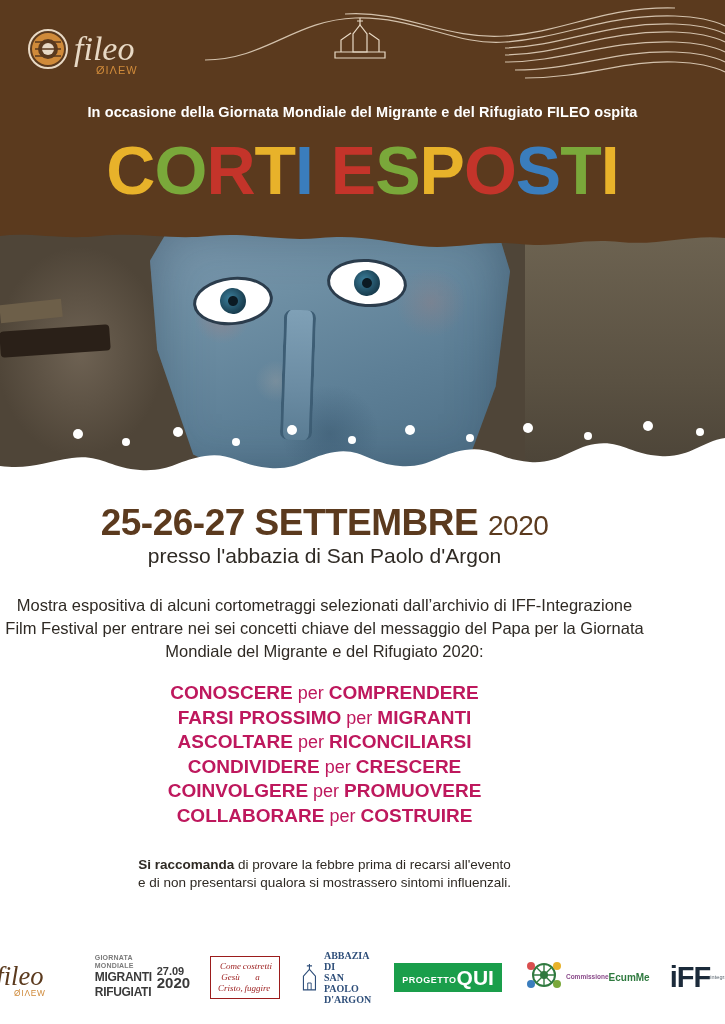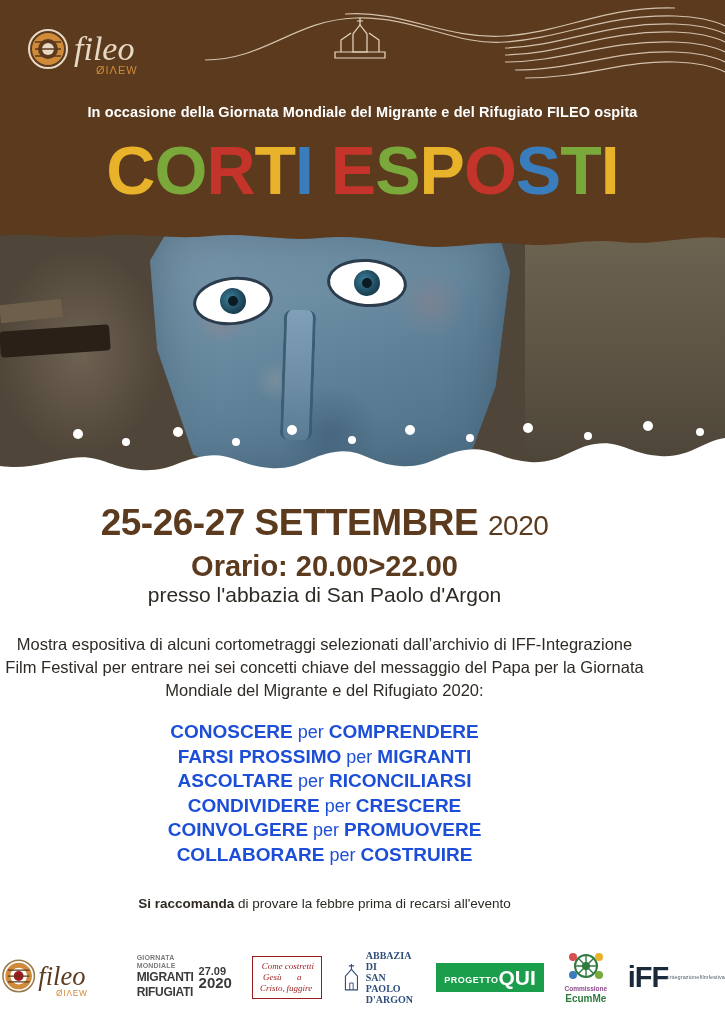--- a/index.html
+++ b/index.html
@@ -206,21 +206,21 @@
     width: 640px;
     text-align: center;
     color: #2f2a24;
     font-size: 16.5px;
     line-height: 23px;
   }
   .concepts {
     margin: 18px auto 0 auto;
     width: 640px;
     text-align: center;
-    color: #1d4ed8;
+    color: #be185d;
     font-size: 19px;
     font-weight: bold;
     line-height: 23.5px;
   }
   .concepts .per {
     font-weight: normal;
     font-size: 18px;
   }
   .note {
     margin: 28px auto 0 auto;
@@ -284,21 +284,21 @@
   .f-qui {
     background: #1a9e4b;
     color: #ffffff;
     padding: 4px 8px;
     text-align: center;
     line-height: 12px;
   }
   .f-qui .p { font-size: 9px; font-weight: bold; letter-spacing: 0.5px; margin-top: 6px; }
   .f-qui .q { font-size: 21px; font-weight: bold; line-height: 21px; }
   .f-ecum {
-    display: flex; flex-direction: column; align-items: center;
+    display: flex; flex-direction: row; align-items: center;
   }
   .f-ecum .t1 { font-size: 6.5px; color: #8a4a8a; font-weight: bold; line-height: 8px; }
   .f-ecum .t2 { font-size: 10px; color: #2f7a3f; font-weight: bold; line-height: 11px; }
   .f-iff { text-align: center; }
   .f-iff .big {
     font-size: 29px; font-weight: bold; color: #1b2a3a; line-height: 27px;
     letter-spacing: -1px;
   }
   .f-iff .sub { font-size: 5.5px; color: #55606b; letter-spacing: 0.1px; }
 </style>
@@ -389,37 +389,37 @@
     </svg>
   </div>
 
   <div class="body-wrap">
 
     <div class="date-line">
       <span>25-26-27 SETTEMBRE</span>
       <span class="year">2020</span>
     </div>
 
-    <div class="time-line">Orario: 20.00&gt;22.00</div>
 
     <div class="place-line">presso l'abbazia di San Paolo d'Argon</div>
 
     <div class="descr">Mostra espositiva di alcuni cortometraggi selezionati dall’archivio di IFF-Integrazione Film Festival per entrare nei sei concetti chiave del messaggio del Papa per la Giornata Mondiale del Migrante e del Rifugiato 2020:</div>
 
     <div class="concepts">
         <div><span>CONOSCERE</span><span class="per"> per </span><span>COMPRENDERE</span></div>
         <div><span>FARSI PROSSIMO</span><span class="per"> per </span><span>MIGRANTI</span></div>
         <div><span>ASCOLTARE</span><span class="per"> per </span><span>RICONCILIARSI</span></div>
         <div><span>CONDIVIDERE</span><span class="per"> per </span><span>CRESCERE</span></div>
         <div><span>COINVOLGERE</span><span class="per"> per </span><span>PROMUOVERE</span></div>
         <div><span>COLLABORARE</span><span class="per"> per </span><span>COSTRUIRE</span></div>
       </div>
 
     <div class="note">
       <span style="font-weight:bold">Si raccomanda</span><span> di provare la febbre prima di recarsi all'evento</span><br>
+      <span>e di non presentarsi qualora si mostrassero sintomi influenzali.</span>
     </div>
   </div>
 
   <div class="footer">
 
     <div class="flogo f-fileo">
       <svg viewBox="0 0 120 48" width="118" height="48">
         <circle cx="20" cy="23" r="16" fill="none" stroke="#9b7a4a" stroke-width="1.6"></circle>
         <circle cx="20" cy="23" r="11" fill="none" stroke="#cf8a3a" stroke-width="5"></circle>
         <circle cx="20" cy="23" r="5" fill="#9b1c1c"></circle>

